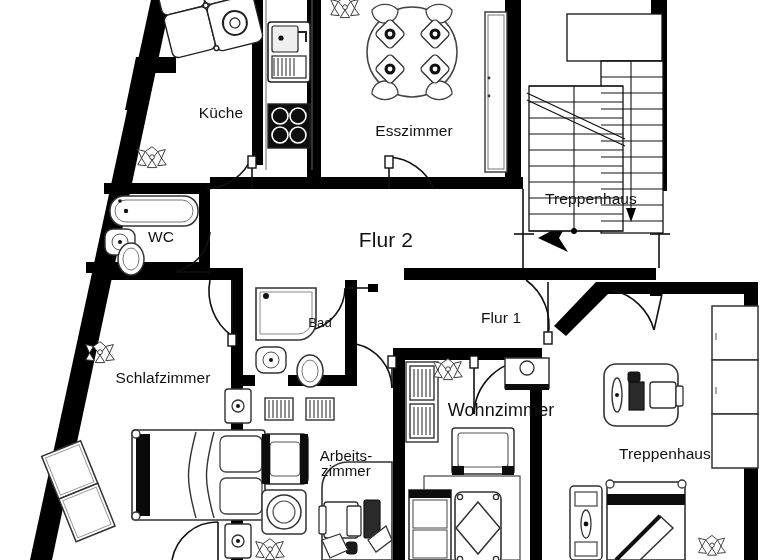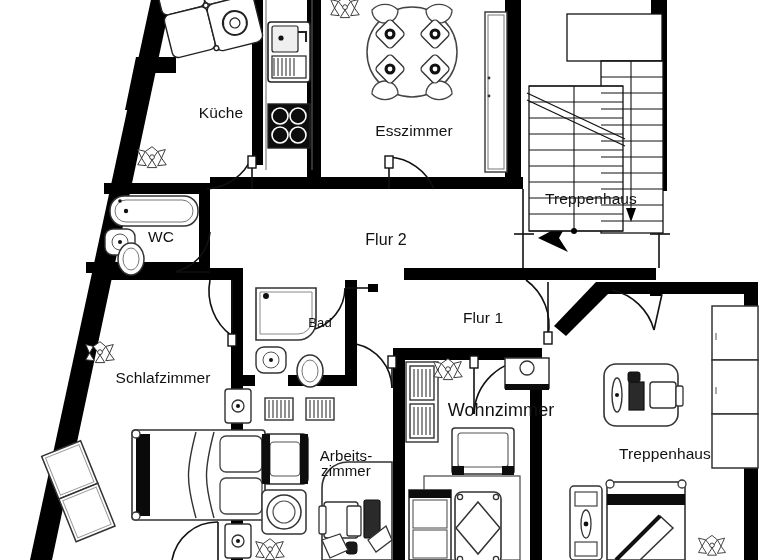--- a/index.html
+++ b/index.html
@@ -420,22 +420,22 @@
       <path d="M322,540 L340,534 L348,550 L330,558 Z" fill="#fff" stroke="#333"></path>
       <path d="M368,540 L386,526 L392,540 L376,552 Z" fill="#fff" stroke="#333"></path>
     </g>
 
   </svg>
 
   <div class="roomlabel" style="left:221px;top:113px;font-size:15.5px;text-align:right;">Küche</div>
   <div class="roomlabel" style="left:414px;top:131px;font-size:15.5px;">Esszimmer</div>
   <div class="roomlabel" style="left:591px;top:199px;font-size:15.5px;text-align:center;">Treppenhaus</div>
   <div class="roomlabel" style="left:161px;top:237px;font-size:15.5px;">WC</div>
-  <div class="roomlabel" style="left:386px;top:240px;font-size:16px;">Flur 2</div>
-  <div class="roomlabel" style="left:483px;top:318px;font-size:15.5px;">Flur 1</div>
+  <div class="roomlabel" style="left:386px;top:240px;font-size:21px;">Flur 2</div>
+  <div class="roomlabel" style="left:501px;top:318px;font-size:15.5px;">Flur 1</div>
   <div class="roomlabel" style="left:320px;top:323px;font-size:13px;">Bad</div>
   <div class="roomlabel" style="left:163px;top:378px;font-size:15.5px;">Schlafzimmer</div>
   <div class="roomlabel" style="left:501px;top:410px;font-size:18px;">Wohnzimmer</div>
   <div class="roomlabel" style="left:665px;top:454px;font-size:15.5px;">Treppenhaus</div>
   <div class="roomlabel" style="left:346px;top:463px;font-size:15px;">Arbeits-
 zimmer</div>
 
 </div>
 
 </body></html>

